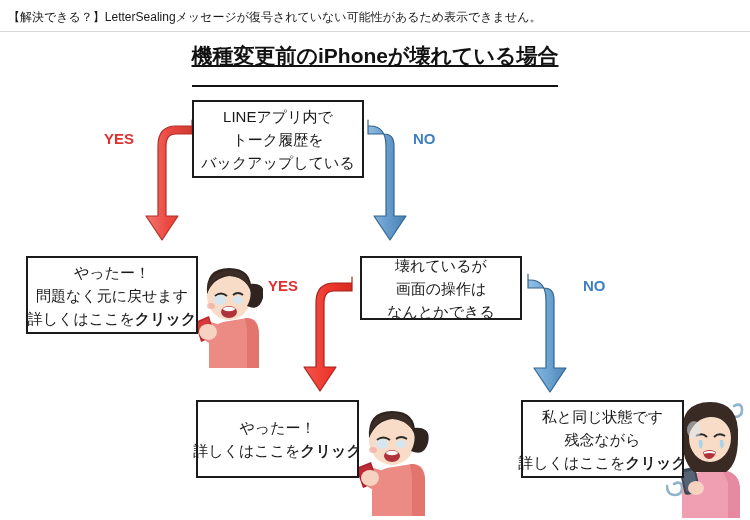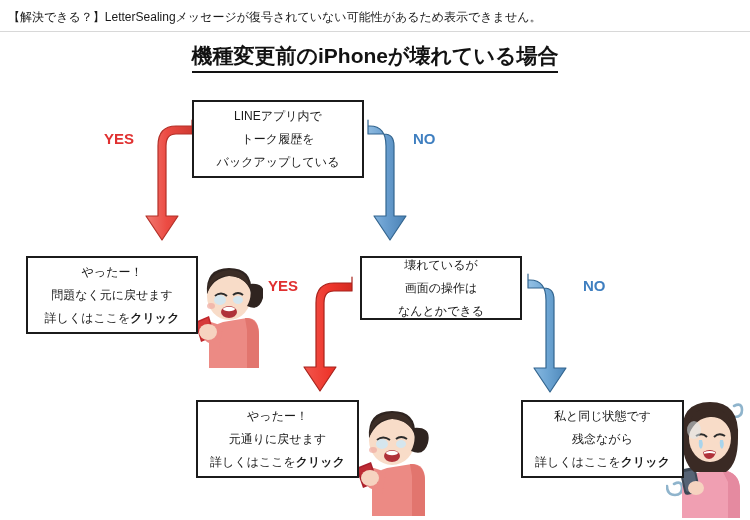--- a/index.html
+++ b/index.html
@@ -43,36 +43,37 @@
     left: 0;
     top: 42px;
     width: 750px;
     text-align: center;
     font-size: 21px;
     font-weight: bold;
     color: #121212;
   }
   .page-title span {
     border-bottom: 2px solid #121212;
-    padding-bottom: 4px;
+    padding-bottom: 18px;
+    text-decoration: underline;
   }
   
   .node {
     position: absolute;
     box-sizing: border-box;
     border: 2px solid #1b1b1b;
     background: #ffffff;
     display: flex;
     flex-direction: column;
     justify-content: center;
     align-items: center;
     z-index: 6;
   }
   .node .ln {
-    font-size: 12px;
+    font-size: 15px;
     color: #1a1a1a;
     line-height: 23px;
     white-space: nowrap;
   }
   .node .ln b {
     font-weight: bold;
     text-align: right;
   }
   
   #node-backup   { left: 192px; top: 100px;  width: 172px; height: 78px; }
@@ -269,21 +270,20 @@
   </div>
 
   <div class="node" id="node-broken">
     <div class="ln">壊れているが</div>
     <div class="ln">画面の操作は</div>
     <div class="ln">なんとかできる</div>
   </div>
 
   <div class="node" id="node-restore">
     <div class="ln">やったー！</div>
-    <div class="ln">元通りに戻せます</div>
     <div class="ln"><span>詳しくはここを</span><b>クリック</b></div>
   </div>
 
   <div class="node" id="node-sorry">
     <div class="ln">私と同じ状態です</div>
     <div class="ln">残念ながら</div>
     <div class="ln"><span>詳しくはここを</span><b>クリック</b></div>
   </div>
 
 </div>

